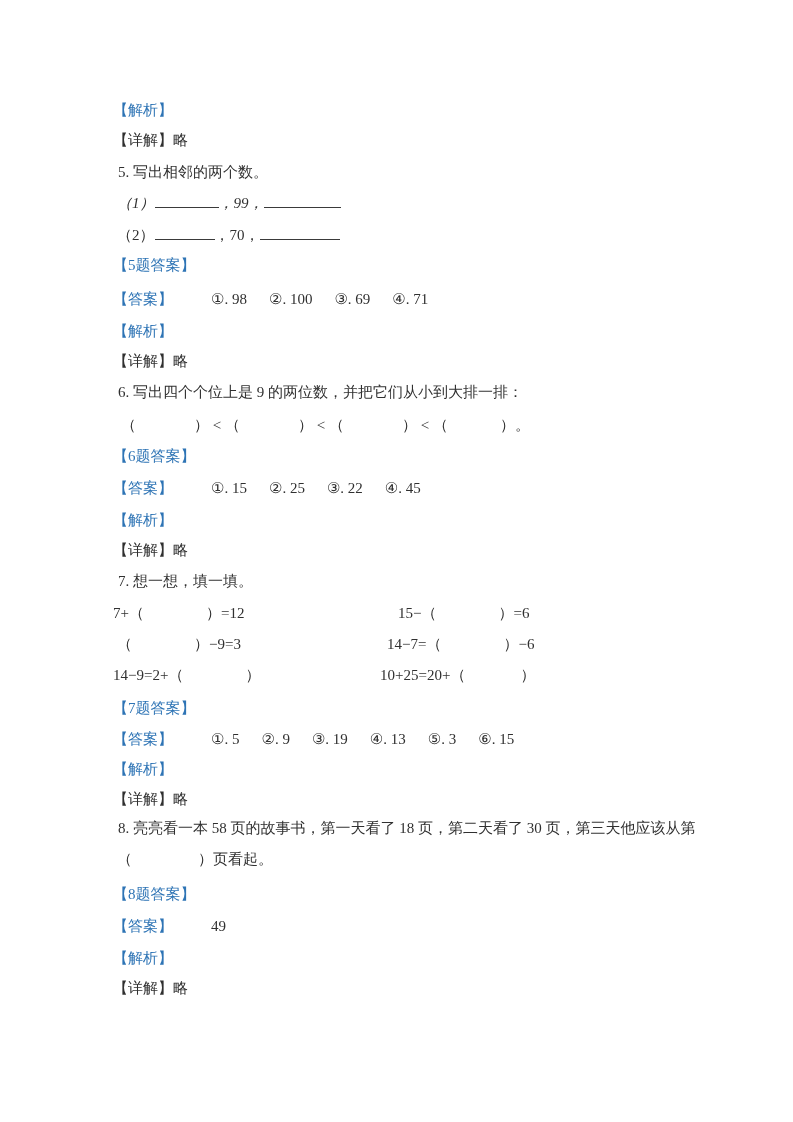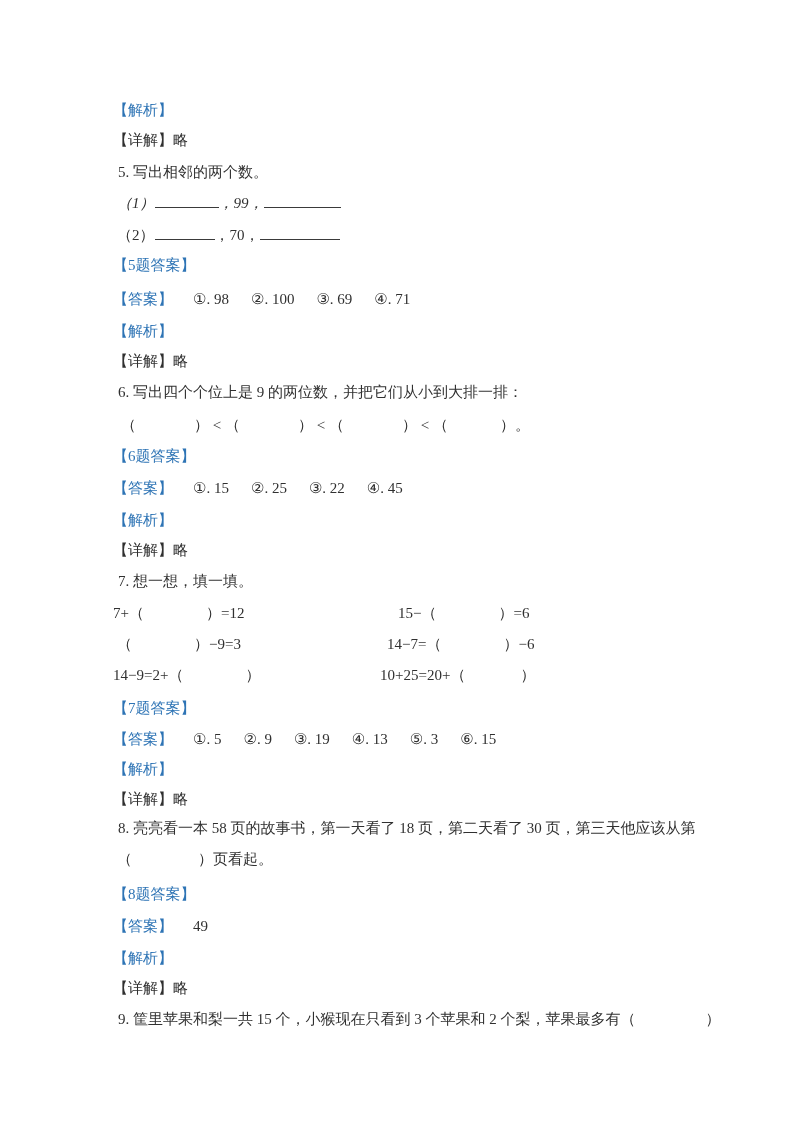--- a/index.html
+++ b/index.html
@@ -16,21 +16,21 @@
     color:var(--ink);
   }
   .line {
     position:absolute;
     white-space:nowrap;
     line-height:20px;
     height:20px;
   }
   .run  { display:inline-block; }
   .blue { color:var(--accent); }
-  .label { margin-right:20px; }
+  .label { margin-right:38px; }
   .item  { margin-right:22px; }
   .blank {
     display:inline-block;
     height:13px;
     border-bottom:1px solid #3a3a3a;
     vertical-align:baseline;
   }
   .gap { display:inline-block; height:1px; }
   .col { display:inline-block; }
   .col-right { position:absolute; top:0; }
@@ -61,14 +61,13 @@
     <div class="line" style="top: 698px; left: 113px;"><span class="run blue">【7题答案】</span></div>
     <div class="line" style="top: 729px; left: 113px;"><span class="run blue label">【答案】</span><span class="run item">①. 5</span><span class="run item">②. 9</span><span class="run item">③. 19</span><span class="run item">④. 13</span><span class="run item">⑤. 3</span><span class="run item">⑥. 15</span></div>
     <div class="line" style="top: 759px; left: 113px;"><span class="run blue">【解析】</span></div>
     <div class="line" style="top: 789px; left: 113px;"><span class="run">【详解】略</span></div>
     <div class="line" style="top: 818px; left: 118px;"><span class="run">8. 亮亮看一本 58 页的故事书，第一天看了 18 页，第二天看了 30 页，第三天他应该从第</span></div>
     <div class="line" style="top: 849px; left: 117px;"><span class="run">（</span><span class="gap" style="width: 66px;"></span><span class="run">）页看起。</span></div>
     <div class="line" style="top: 884px; left: 113px;"><span class="run blue">【8题答案】</span></div>
     <div class="line" style="top: 916px; left: 113px;"><span class="run blue label">【答案】</span><span class="run">49</span></div>
     <div class="line" style="top: 948px; left: 113px;"><span class="run blue">【解析】</span></div>
     <div class="line" style="top: 978px; left: 113px;"><span class="run">【详解】略</span></div>
-    <div class="line" style="top: 1009px; left: 118px;"><span class="run">9. 筐里苹果和梨一共 15 个，小猴现在只看到 3 个苹果和 2 个梨，苹果最多有（</span><span class="gap" style="width: 70px;"></span><span class="run">）</span></div>
   </div>
 
 </body></html>

